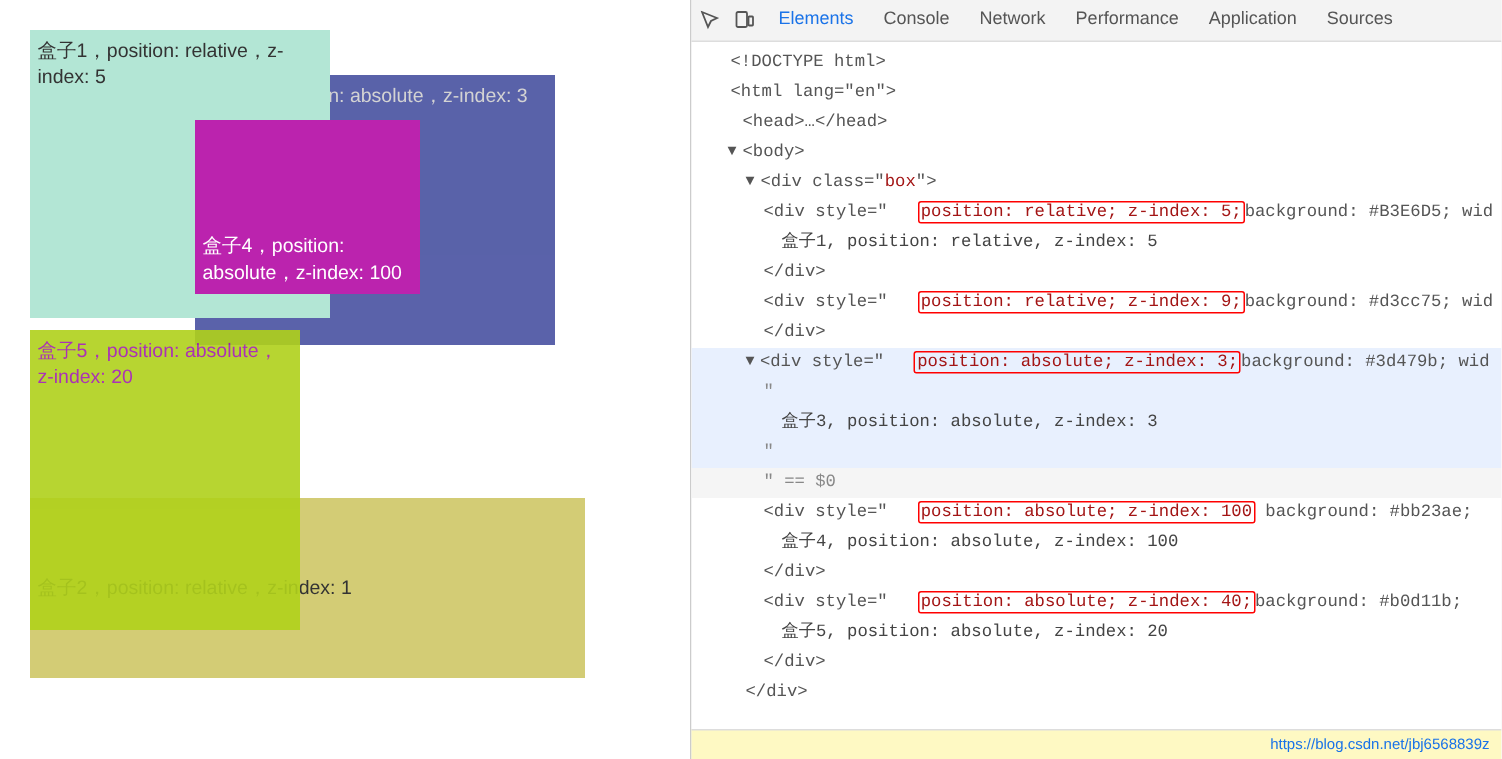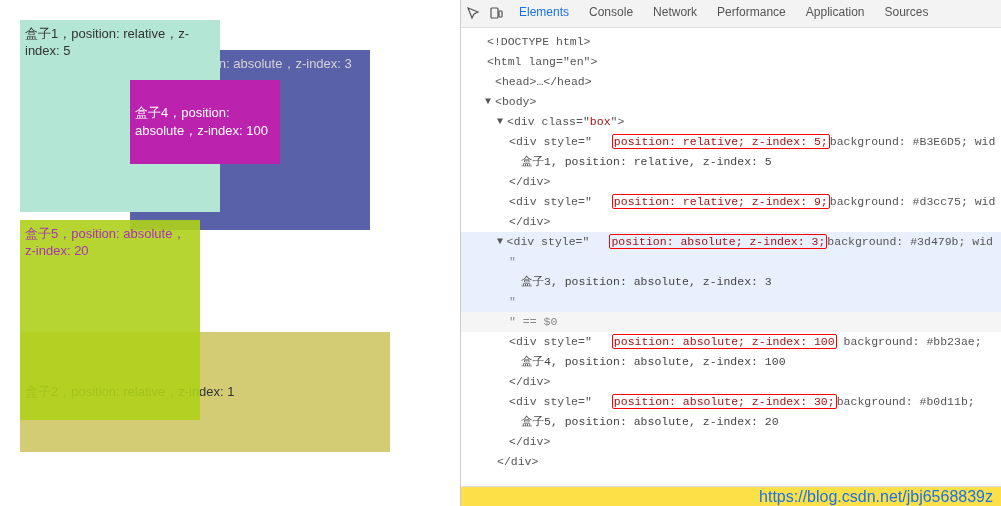--- a/index.html
+++ b/index.html
@@ -63,25 +63,25 @@
       padding: 5px;
       font-size: 13px;
       color: #ccc;
     }
 
     .box4 {
       position: absolute;
       z-index: 100;
       background: #bb23ae;
       width: 150px;
-      height: 84px;
+      height: 116px;
       top: 60px;
       left: 110px;
       display: flex;
-      align-items: center;
+      align-items: flex-end;
       padding: 5px;
       font-size: 13px;
       color: #fff;
     }
 
     .box5 {
       position: absolute;
       z-index: 20;
       background: #b0d11b;
       opacity: 0.9;
@@ -199,25 +199,25 @@
       padding: 0 1px;
       color: #a31515;
       margin-left: 20px;
     }
     .comment { color: #888; }
     .text-content { color: #444; padding-left: 8px; }
 
     .url-footer {
       height: 20px;
       line-height: 20px;
-      font-size: 16px;
+      font-size: 10px;
       color: #1a73e8;
       text-align: right;
       padding-right: 8px;
-      background: #fde047;
+      background: #fef9c3;
       border-top: 1px solid #ddd;
       flex-shrink: 0;
     }
   </style>
 </head>
 <body>
 
 <div id="left-panel">
   <div class="box-container">
 
@@ -330,21 +330,21 @@
       <span class="tag-gray">&lt;div style="<span class="highlighted-attr">position: absolute; z-index: 100</span> background: #bb23ae;</span>
     </div>
     <div class="code-line indent4 text-content">
       盒子4, position: absolute, z-index: 100
     </div>
     <div class="code-line indent3">
       <span class="tag-gray">&lt;/div&gt;</span>
     </div>
 
     <div class="code-line indent3">
-      <span class="tag-gray">&lt;div style="<span class="highlighted-attr">position: absolute; z-index: 30;</span>background: #b0d11b;</span>
+      <span class="tag-gray">&lt;div style="<span class="highlighted-attr">position: absolute; z-index: 40;</span>background: #b0d11b;</span>
     </div>
     <div class="code-line indent4 text-content">
       盒子5, position: absolute, z-index: 20
     </div>
     <div class="code-line indent3">
       <span class="tag-gray">&lt;/div&gt;</span>
     </div>
 
     <div class="code-line indent2">
       <span class="tag-gray">&lt;/div&gt;</span>

